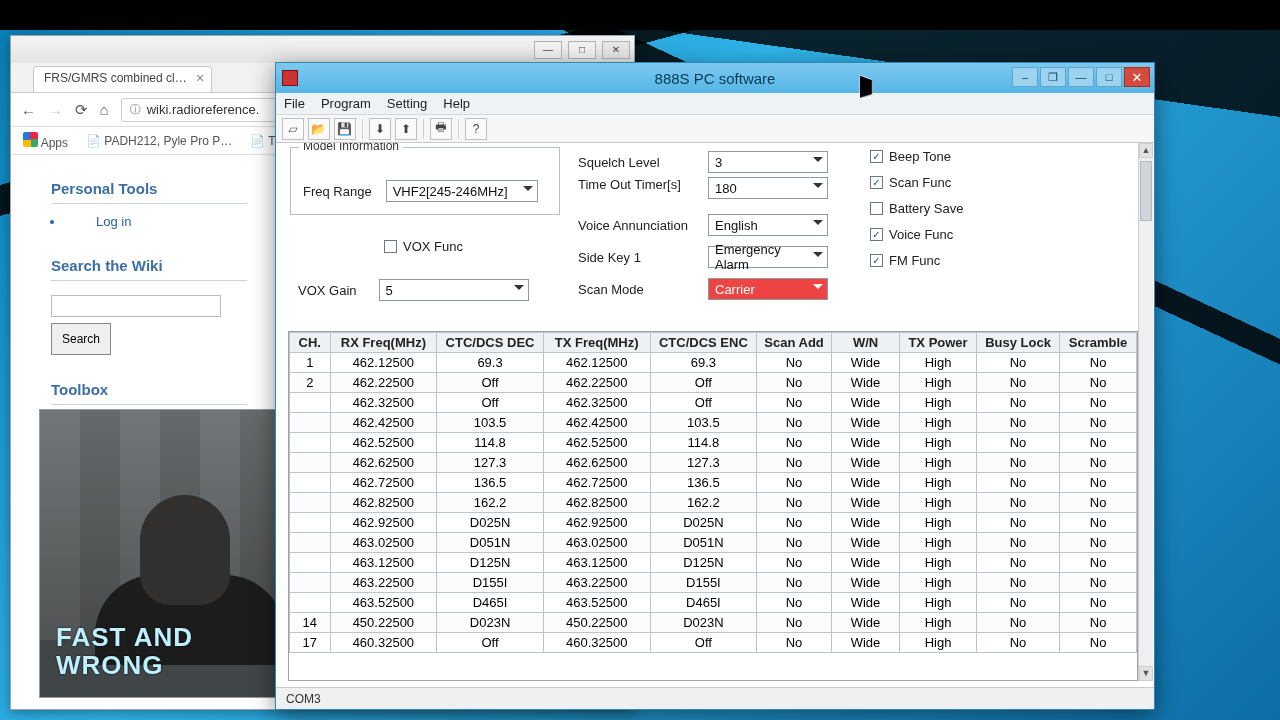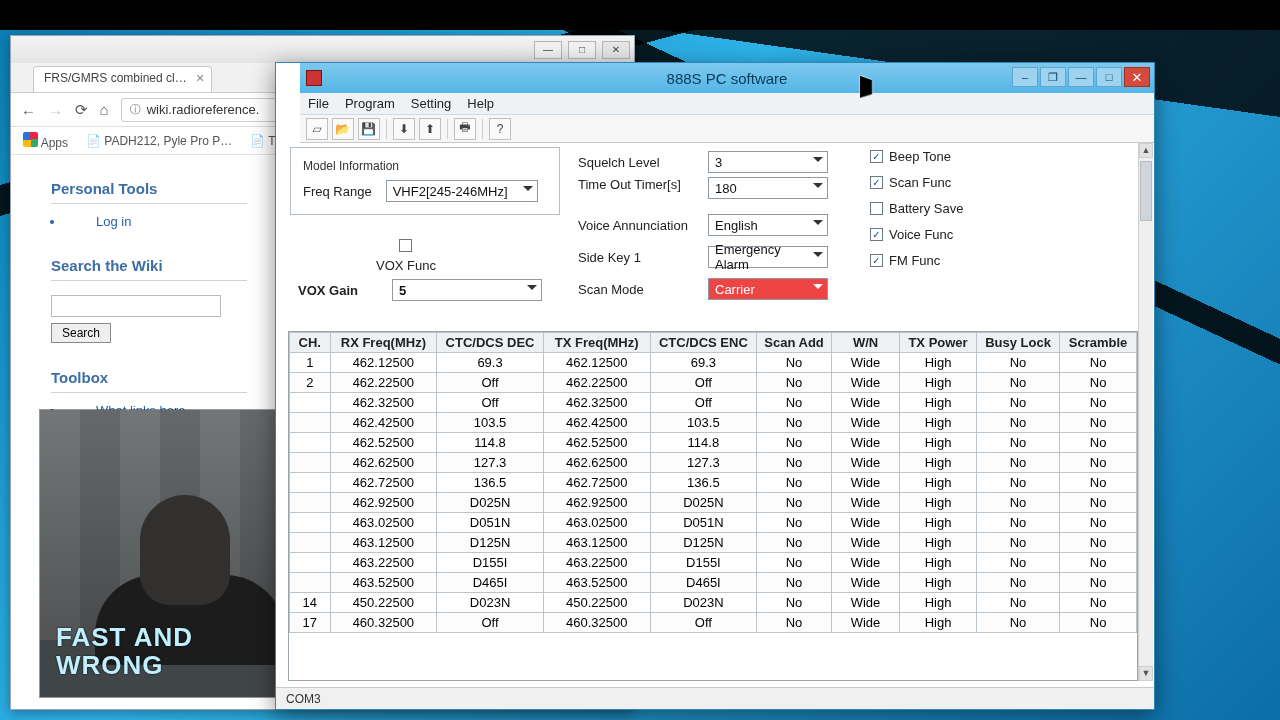--- a/index.html
+++ b/index.html
@@ -52,21 +52,21 @@
 .bookmarks { height:28px; display:flex; align-items:center; gap:18px; padding:0 12px; font-size:12px; color:#555; border-bottom:1px solid #e2e2e2;}
 .bkicon { width:15px; height:15px; display:inline-block; }
 .wiki-side {
   position:absolute; left:0; top:120px; bottom:0; width:250px; padding:16px 14px 0 40px;
 }
 .wiki-side h3 { font-size:15px; color:#3b6fa5; font-weight:600; margin:8px 0 6px; }
 .wiki-side .hr { border-bottom:1px solid #cbd3dd; margin-bottom:8px; }
 .wiki-side a { font-size:13px; color:#2863ae; text-decoration:none;margin-left:31px; }
 .wiki-side li { list-style:disc; margin-left:14px; color:#2863ae; font-size:13px; padding:2px 0;}
 .searchin { width:170px; height:22px; border:1px solid #bbb; margin:6px 0; }
-.searchbtn { border:1px solid #888; background:#efefef; padding:2px 10px; font-size:12px; }
+.searchbtn { border:1px solid #888; background:#efefef; padding:8px 10px; font-size:12px; }
 
 
 .cam {
   position:absolute; left:40px; top:410px; width:307px; height:287px;
   background:#404548; overflow:hidden; box-shadow:0 0 0 1px rgba(0,0,0,.4);
 }
 .cam .room {
   width:100%; height:230px;
   background:
     linear-gradient(rgba(150,150,150,.15),rgba(40,40,40,.4)),
@@ -84,21 +84,20 @@
   position:absolute; left:0; bottom:0; padding:6px 16px 18px;
   font-size:26px; font-weight:700; letter-spacing:1px; color:#bff0ff; line-height:1.05;
   text-shadow:0 0 2px #000;
 }
 
 
 .app {
   position:absolute; top:62px; left:275px; width:880px; height:648px;
   background:#fff; border:1px solid #2f87b9;
   box-shadow:0 6px 22px rgba(0,0,0,.45);
-  padding-left:24px;
 }
 .app-titlebar {
   height:30px; background:linear-gradient(#7dc9ef,#55b5e6);
   display:flex; align-items:center; color:#063a56; font-size:15px;
   padding:0 8px 0 6px; position:relative;
 }
 .app-titlebar .title { position:absolute; left:50%; transform:translateX(-50%); }
 .app-titlebar .icon {
   width:16px; height:16px; background:#c33; border:1px solid #7a1212; margin-right:8px;
 }
@@ -115,21 +114,21 @@
   width:22px; height:22px; border:1px solid #bfbfbf; background:#fafafa;
   display:flex; align-items:center; justify-content:center; font-size:12px; color:#444;
 }
 .toolbar .sep { width:1px; height:20px; background:#cfcfcf; margin:0 2px; }
 
 .content { position:absolute; top:80px; left:4px; right:16px; bottom:28px; overflow:hidden; }
 .groupbox {
   position:absolute; border:1px solid #b6bfc6; padding:28px 12px 14px; font-size:13px;
 }
 .groupbox .legend {
-  position:absolute; top:-9px; left:8px; background:#fff; padding:0 4px; font-size:12px; color:#333;margin-top:20px;
+  position:absolute; top:-9px; left:8px; background:#fff; padding:0 4px; font-size:12px; color:#333;
 }
 .lbl { font-size:13px; color:#222; }
 .dd {
   height:22px; border:1px solid #8f99a2; background:#fff; font-size:13px; padding:0 18px 0 6px;
   display:flex; align-items:center; position:relative; color:#111;
 }
 .dd::after {
   content:""; position:absolute; right:4px; top:50%; transform:translateY(-50%);
   border:5px solid transparent; border-top-color:#333;
 }
@@ -295,25 +294,25 @@
     <div class="groupbox" style="top:4px; left:10px; width:270px; height:68px;">
       <div class="legend">Model Information</div>
       <div style="display:flex; align-items:center; gap:14px; margin-top:4px;">
         <span class="lbl">Freq Range</span>
         <div class="dd" style="width:152px">
             <span>VHF2[245-246MHz]</span>
           </div>
       </div>
     </div>
 
-    <div style="position:absolute; top:96px; left:96px;flex-direction:column;" class="chk">
+    <div style="position:absolute; top:96px; left:104px;" class="chk">
       <span class="box"></span>
         <span>VOX Func</span>
     </div>
-    <div style="position:absolute; top:136px; left:18px; display:flex; align-items:center; gap:34px;font-weight:bold;">
+    <div style="position:absolute; top:136px; left:18px; display:flex; align-items:center; gap:22px;">
       <span class="lbl">VOX Gain</span>
       <div class="dd" style="width:150px">
           <span>5</span>
         </div>
     </div>
 
     <div style="position:absolute; top:4px; left:298px; width:250px;">
       <div style="display:flex;justify-content:space-between;align-items:center;height:30px;">
         <span class="lbl">Squelch Level</span>
         <div class="dd" style="width:120px">
@@ -477,20 +476,32 @@
               <td>462.72500</td>
               <td>136.5</td>
               <td>No</td>
               <td>Wide</td>
               <td>High</td>
               <td>No</td>
               <td>No</td>
             </tr>
             <tr>
               <td></td>
+              <td>462.82500</td>
+              <td>162.2</td>
+              <td>462.82500</td>
+              <td>162.2</td>
+              <td>No</td>
+              <td>Wide</td>
+              <td>High</td>
+              <td>No</td>
+              <td>No</td>
+            </tr>
+            <tr>
+              <td></td>
               <td>462.92500</td>
               <td>D025N</td>
               <td>462.92500</td>
               <td>D025N</td>
               <td>No</td>
               <td>Wide</td>
               <td>High</td>
               <td>No</td>
               <td>No</td>
             </tr>

